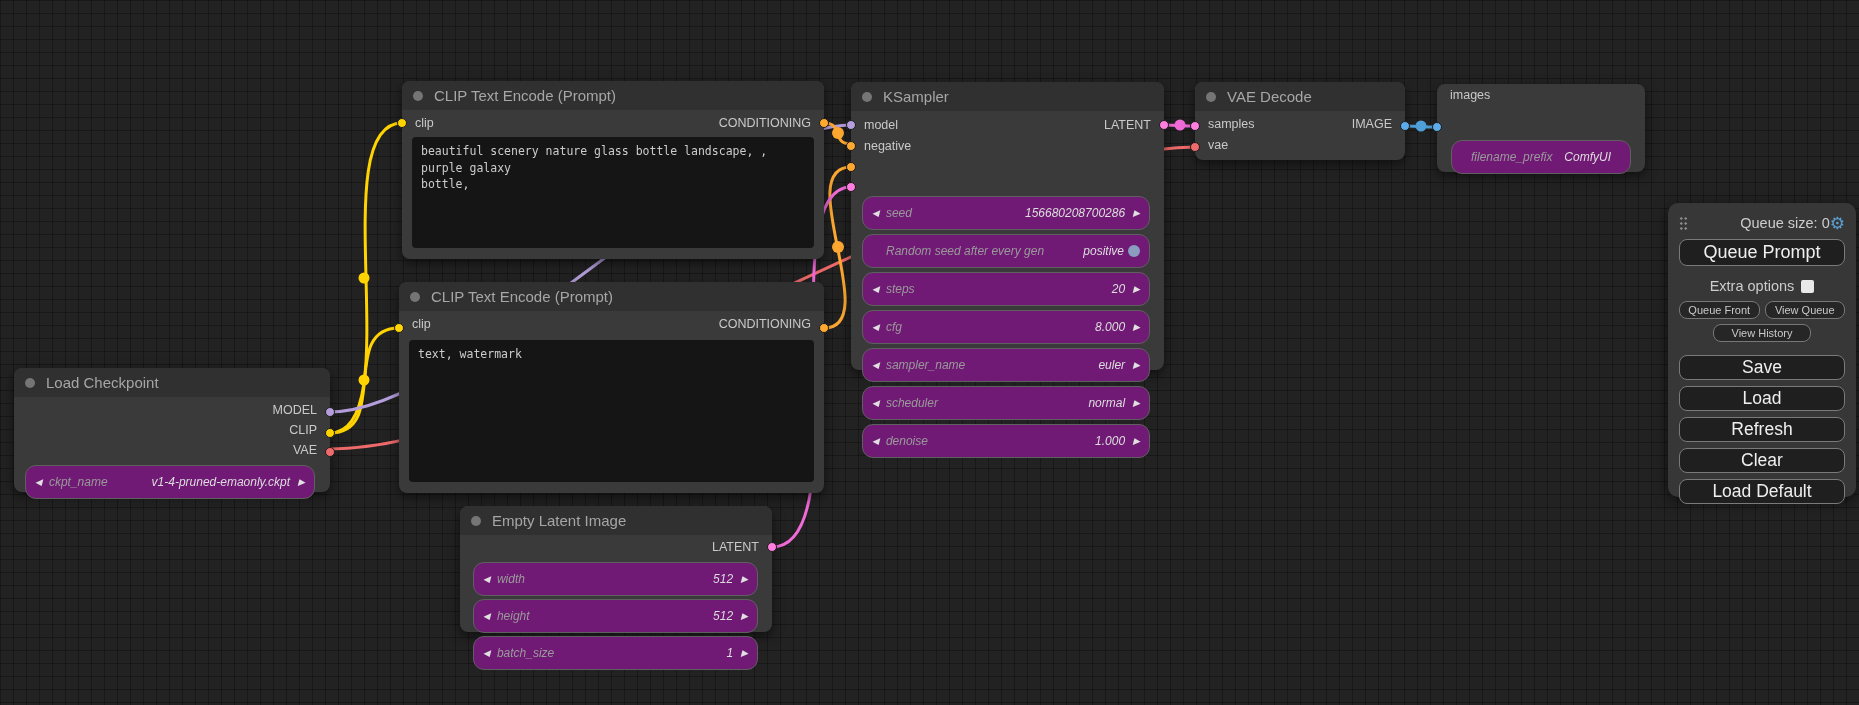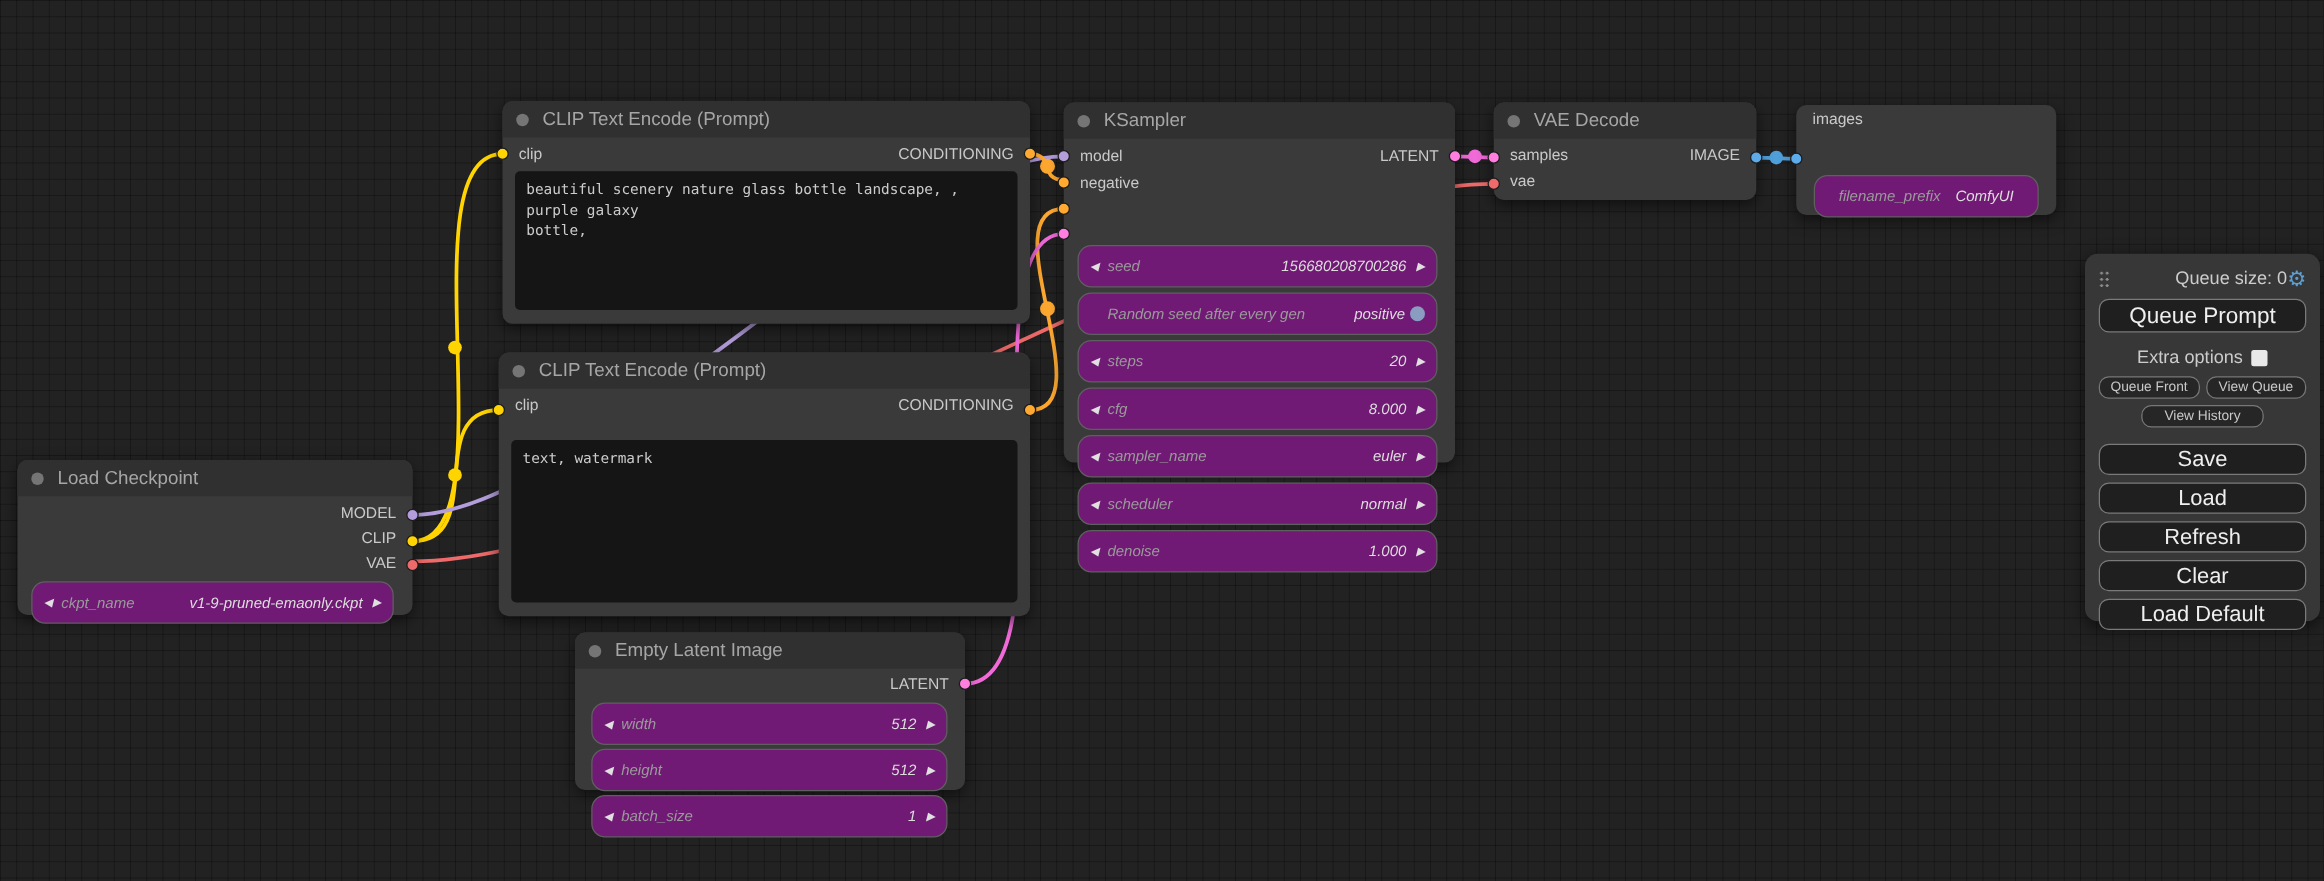--- a/index.html
+++ b/index.html
@@ -97,21 +97,21 @@
       <div class="slot-row" style="height:20px;">
           <span class="slot-out">CLIP</span>
         </div>
       <div class="slot-row" style="height:20px;">
           <span class="slot-out">VAE</span>
         </div>
     </div>
     <div class="widget" style="position:absolute;left:11px;right:15px;top:97px;height:20px;">
       <span class="warrow">◀</span>
       <span class="wlabel">ckpt_name</span>
-      <span class="wvalue">v1-9-pruned-emaonly.ckpt</span>
+      <span class="wvalue">v1-4-pruned-emaonly.ckpt</span>
       <span class="warrow">▶</span>
     </div>
     <span class="port p-model" style="right:-5px;top:407px;top:39px;"></span>
     <span class="port p-clip" style="right:-5px;top:60px;"></span>
     <span class="port p-vae" style="right:-5px;top:79px;"></span>
   </div>
 
   <div class="node" style="left:402px;top:81px;width:422px;height:178px;">
     <div class="node-title">
       <span class="collapse-dot"></span>
@@ -129,21 +129,21 @@
 
   <div class="node" style="left:399px;top:282px;width:425px;height:211px;">
     <div class="node-title">
       <span class="collapse-dot"></span>
       <span>CLIP Text Encode (Prompt)</span>
     </div>
     <div class="slot-row" style="height:26px;">
       <span>clip</span>
       <span class="slot-out">CONDITIONING</span>
     </div>
-    <div class="prompt-box" style="top:70px;">text, watermark</div>
+    <div class="prompt-box" style="top:58px;">text, watermark</div>
     <span class="port p-clip" style="left:-5px;top:41px;"></span>
     <span class="port p-cond" style="right:-5px;top:41px;"></span>
   </div>
 
   <div class="node" style="left:460px;top:506px;width:312px;height:126px;">
     <div class="node-title">
       <span class="collapse-dot"></span>
       <span>Empty Latent Image</span>
     </div>
     <div class="slot-row" style="height:24px;">

